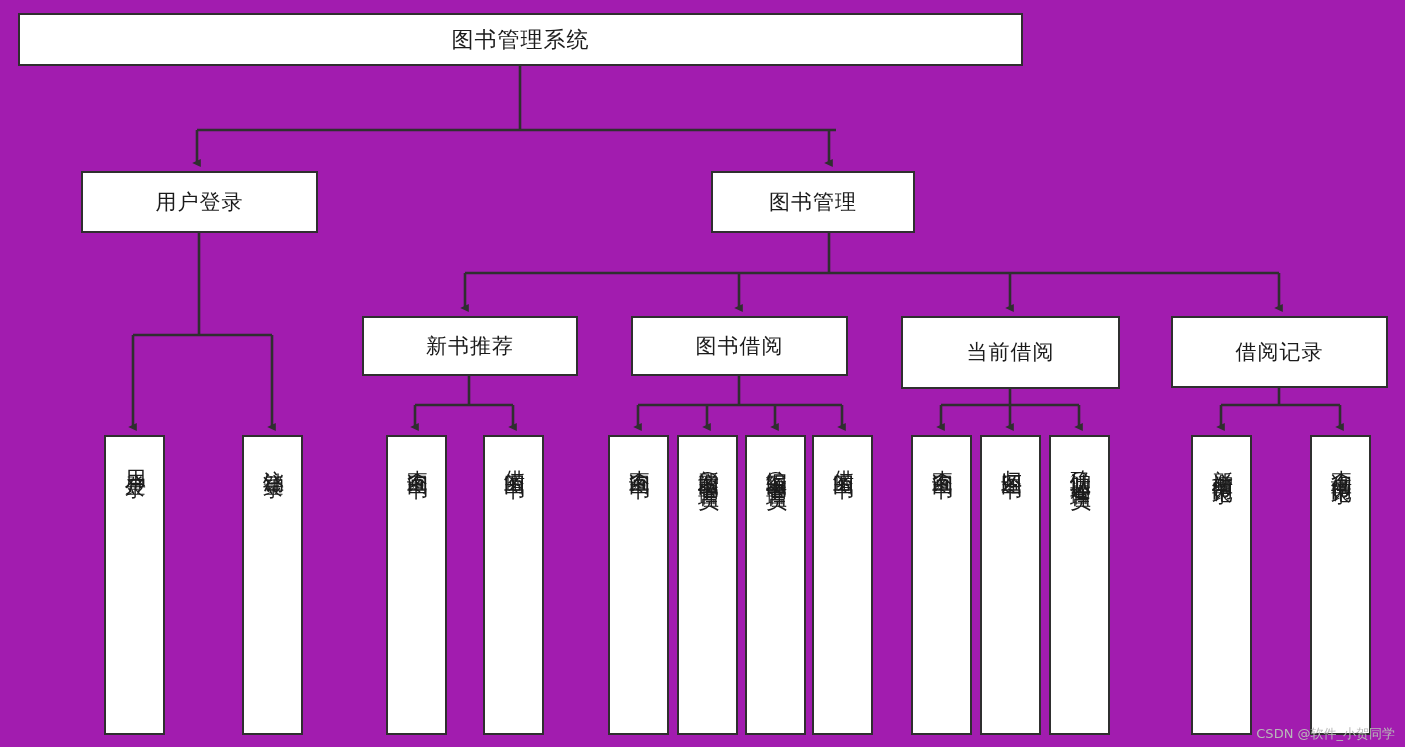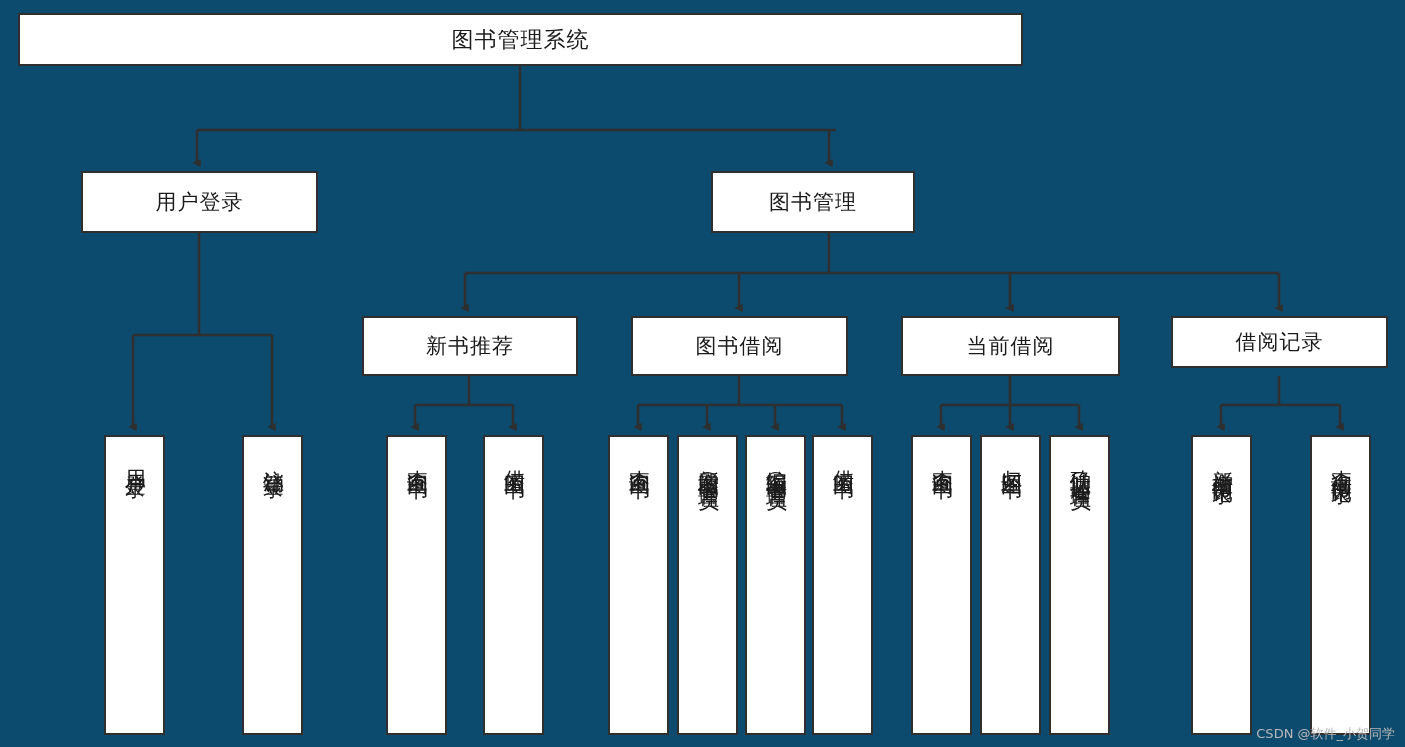--- a/index.html
+++ b/index.html
@@ -1,21 +1,21 @@
 <!DOCTYPE html>
 <html><head>
 <meta charset="utf-8">
 <style>
   html,body{margin:0;padding:0;background:#ffffff;}
   body{
     width:1405px;height:747px;
     font-family:"DejaVu Sans","Liberation Sans",sans-serif;
     overflow:hidden;
   }
-  #stage{position:relative;width:1405px;height:747px;background:#0c4a6e;}
+  #stage{position:relative;width:1405px;height:747px;background:#a21caf;}
   svg#wires{position:absolute;left:0;top:0;width:1405px;height:747px;}
 
   .node{
     position:absolute;
     box-sizing:border-box;
     background:#ffffff;
     border:2px solid #2f2f2f;
     display:flex;
     align-items:center;
     justify-content:center;
@@ -115,24 +115,24 @@
   <div class="node" style="left:711px;top:171px;width:204px;height:62px;">
     <span class="lbl">图书管理</span>
   </div>
 
   <div class="node" style="left:631px;top:316px;width:217px;height:60px;">
     <span class="lbl">图书借阅</span>
   </div>
   <div class="node" style="left:362px;top:316px;width:216px;height:60px;">
     <span class="lbl">新书推荐</span>
   </div>
-  <div class="node" style="left:901px;top:316px;width:219px;height:60px;">
+  <div class="node" style="left:901px;top:316px;width:219px;height:73px;">
     <span class="lbl">当前借阅</span>
   </div>
-  <div class="node" style="left:1171px;top:316px;width:217px;height:52px;">
+  <div class="node" style="left:1171px;top:316px;width:217px;height:72px;">
     <span class="lbl">借阅记录</span>
   </div>
 
   <div class="node leaf" style="left:104px;top:435px;width:61px;height:300px;">
     <span class="lbl">用户登录</span>
   </div>
   <div class="node leaf" style="left:242px;top:435px;width:61px;height:300px;">
     <span class="lbl">注销登录</span>
   </div>
 

